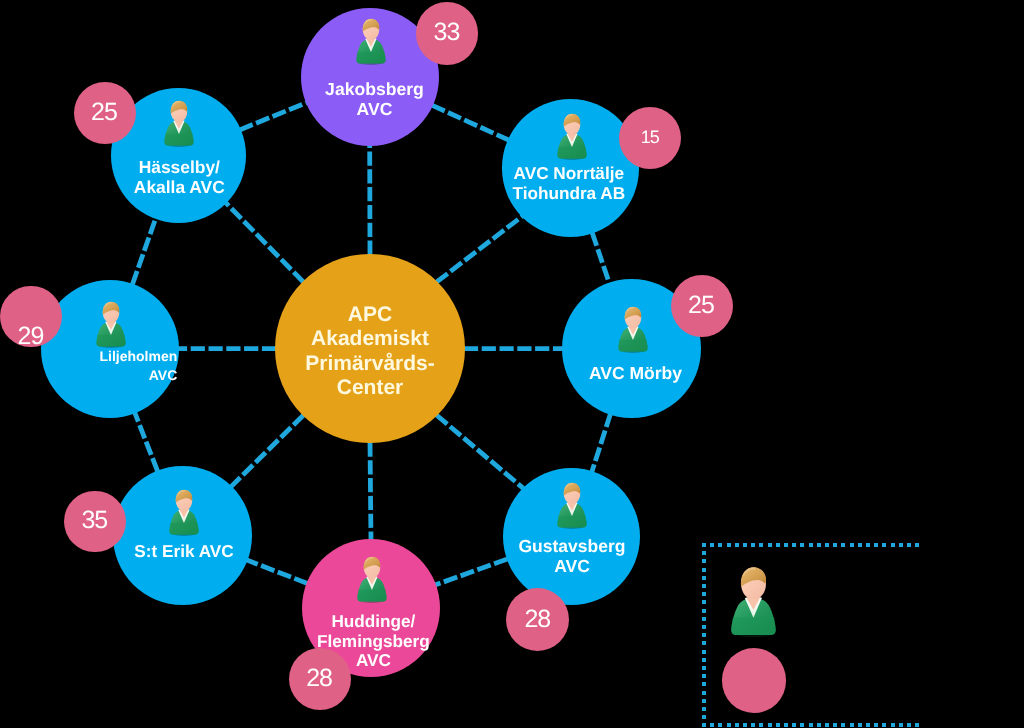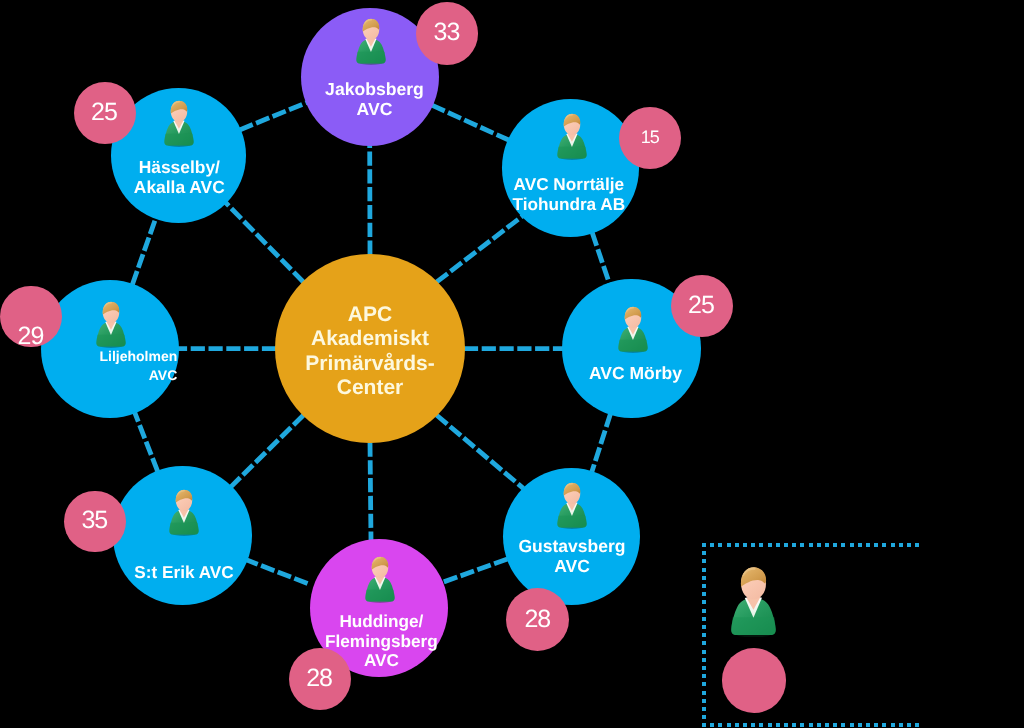--- a/index.html
+++ b/index.html
@@ -146,21 +146,21 @@
   <ellipse class="p-shadow" cx="50" cy="145.5" rx="36" ry="6.5" fill="#0A3A20" opacity="0.34"></ellipse>
   <path class="p-neck" d="M41 48 L59 48 L59 78 C59 87 41 87 41 78 Z" fill="#F2B69C"></path>
   <path class="p-body" d="M50 68 C33 68 22 74 15.5 87 C9 100 4 120 2.8 133.5 C2 142 5.6 147 14 147 L86 147 C94.4 147 98 142 97.2 133.5 C96 120 91 100 84.5 87 C78 74 67 68 50 68 Z" fill="url(#gBody2)"></path>
   <path class="p-bodyband" d="M6.1 109 C4.6 117.5 3.3 126.5 2.8 133.5 C2 142 5.6 147 14 147 L86 147 C94.4 147 98 142 97.2 133.5 C96.7 126.5 95.4 117.5 93.9 109 Z" fill="#1C9356" opacity="0.55"></path>
   <path class="p-collar" d="M31.5 68.2 L49.9 110 L68 67.3 C61.6 65.5 55.8 64.7 50 64.7 C44.2 64.7 37.8 65.7 31.5 68.2 Z" fill="url(#gVA)"></path>
   <path class="p-chest" d="M35 67.4 L49.9 93 L64.6 66.6 C59.7 65.2 54.9 64.7 50 64.7 C45 64.7 40 65.4 35 67.4 Z" fill="#F7C3AA"></path>
   <path class="p-face" d="M50 3 C36 3 23.4 16 23.4 37 C23.4 56.5 35.3 71 50 71 C64.7 71 76.6 56.5 76.6 37 C76.6 16 64 3 50 3 Z" fill="url(#gSkin2)"></path>
   <path class="p-hair" d="M50 2.4 C35.5 2.4 23.2 15 23.2 37 C23.2 40.2 23.4 42.4 23.8 44 C26.6 41.6 31.8 38 38.4 34.9 C47.2 30.7 56 29.1 61.9 30.2 C67.2 31.2 71.7 33.8 74.9 37.9 C75.6 35.3 76.8 32.4 76.8 30 C76.8 13 65 2.4 50 2.4 Z" fill="url(#gHair2)"></path>
   <path class="p-hairhi" d="M50 3.2 C39.4 3.2 31.4 9.4 27.8 19 C26.9 21.6 28.9 22.4 30 20 C34.1 13.2 41 8 50 8 C52.8 8 55 7 54.6 5.2 C53.9 3.8 52 3.2 50 3.2 Z" fill="#EFD09A" opacity="0.5"></path>
 </svg>
-        <div class="node-label" style="font-size: 17.2px; line-height: 19.8px; top: 64.6px; transform: translateX(-1.6px); margin-top: 11px;">
+        <div class="node-label" style="font-size: 17.2px; line-height: 19.8px; top: 64.6px; transform: translateX(-1.6px);">
           <div>AVC Norrtälje</div>
           <div>Tiohundra AB</div>
         </div>
       </div>
       <div class="node" style="left: 562.2px; top: 279.4px; width: 138.4px; height: 138.4px; background: rgb(0, 174, 239); z-index: 2;">
         <svg class="person" viewBox="0 0 100 152" xmlns="http://www.w3.org/2000/svg" style="width: 30.9px; height: 46.968px; top: 26.1865px; margin-left: 1.5px; position: absolute;">
   <defs>
     <linearGradient id="gHair3" x1="0.1" y1="0" x2="0.85" y2="0.9">
       <stop offset="0" stop-color="#E5BC7A"></stop>
       <stop offset="0.35" stop-color="#DCAA5E"></stop>
@@ -228,21 +228,21 @@
   <path class="p-chest" d="M35 67.4 L49.9 93 L64.6 66.6 C59.7 65.2 54.9 64.7 50 64.7 C45 64.7 40 65.4 35 67.4 Z" fill="#F7C3AA"></path>
   <path class="p-face" d="M50 3 C36 3 23.4 16 23.4 37 C23.4 56.5 35.3 71 50 71 C64.7 71 76.6 56.5 76.6 37 C76.6 16 64 3 50 3 Z" fill="url(#gSkin4)"></path>
   <path class="p-hair" d="M50 2.4 C35.5 2.4 23.2 15 23.2 37 C23.2 40.2 23.4 42.4 23.8 44 C26.6 41.6 31.8 38 38.4 34.9 C47.2 30.7 56 29.1 61.9 30.2 C67.2 31.2 71.7 33.8 74.9 37.9 C75.6 35.3 76.8 32.4 76.8 30 C76.8 13 65 2.4 50 2.4 Z" fill="url(#gHair4)"></path>
   <path class="p-hairhi" d="M50 3.2 C39.4 3.2 31.4 9.4 27.8 19 C26.9 21.6 28.9 22.4 30 20 C34.1 13.2 41 8 50 8 C52.8 8 55 7 54.6 5.2 C53.9 3.8 52 3.2 50 3.2 Z" fill="#EFD09A" opacity="0.5"></path>
 </svg>
         <div class="node-label" style="font-size: 17.5px; line-height: 19.8px; top: 69.9px; transform: translateX(0.8px);">
           <div>Gustavsberg</div>
           <div>AVC</div>
         </div>
       </div>
-      <div class="node" style="left: 310px; top: 539px; width: 138px; height: 138px; background: #d946ef; z-index: 2;">
+      <div class="node" style="left: 302px; top: 539px; width: 138px; height: 138px; background: #ec4899; z-index: 2;">
         <svg class="person" viewBox="0 0 100 152" xmlns="http://www.w3.org/2000/svg" style="width: 30.9px; height: 46.968px; top: 17.3865px; margin-left: 1.2px; position: absolute;">
   <defs>
     <linearGradient id="gHair5" x1="0.1" y1="0" x2="0.85" y2="0.9">
       <stop offset="0" stop-color="#E5BC7A"></stop>
       <stop offset="0.35" stop-color="#DCAA5E"></stop>
       <stop offset="0.75" stop-color="#D09A4C"></stop>
       <stop offset="1" stop-color="#C48838"></stop>
     </linearGradient>
     <linearGradient id="gSkin5" x1="0.2" y1="0" x2="0.8" y2="1">
       <stop offset="0" stop-color="#FCD3BE"></stop>
@@ -302,21 +302,21 @@
   <ellipse class="p-shadow" cx="50" cy="145.5" rx="36" ry="6.5" fill="#0A3A20" opacity="0.34"></ellipse>
   <path class="p-neck" d="M41 48 L59 48 L59 78 C59 87 41 87 41 78 Z" fill="#F2B69C"></path>
   <path class="p-body" d="M50 68 C33 68 22 74 15.5 87 C9 100 4 120 2.8 133.5 C2 142 5.6 147 14 147 L86 147 C94.4 147 98 142 97.2 133.5 C96 120 91 100 84.5 87 C78 74 67 68 50 68 Z" fill="url(#gBody6)"></path>
   <path class="p-bodyband" d="M6.1 109 C4.6 117.5 3.3 126.5 2.8 133.5 C2 142 5.6 147 14 147 L86 147 C94.4 147 98 142 97.2 133.5 C96.7 126.5 95.4 117.5 93.9 109 Z" fill="#1C9356" opacity="0.55"></path>
   <path class="p-collar" d="M31.5 68.2 L49.9 110 L68 67.3 C61.6 65.5 55.8 64.7 50 64.7 C44.2 64.7 37.8 65.7 31.5 68.2 Z" fill="url(#gVA)"></path>
   <path class="p-chest" d="M35 67.4 L49.9 93 L64.6 66.6 C59.7 65.2 54.9 64.7 50 64.7 C45 64.7 40 65.4 35 67.4 Z" fill="#F7C3AA"></path>
   <path class="p-face" d="M50 3 C36 3 23.4 16 23.4 37 C23.4 56.5 35.3 71 50 71 C64.7 71 76.6 56.5 76.6 37 C76.6 16 64 3 50 3 Z" fill="url(#gSkin6)"></path>
   <path class="p-hair" d="M50 2.4 C35.5 2.4 23.2 15 23.2 37 C23.2 40.2 23.4 42.4 23.8 44 C26.6 41.6 31.8 38 38.4 34.9 C47.2 30.7 56 29.1 61.9 30.2 C67.2 31.2 71.7 33.8 74.9 37.9 C75.6 35.3 76.8 32.4 76.8 30 C76.8 13 65 2.4 50 2.4 Z" fill="url(#gHair6)"></path>
   <path class="p-hairhi" d="M50 3.2 C39.4 3.2 31.4 9.4 27.8 19 C26.9 21.6 28.9 22.4 30 20 C34.1 13.2 41 8 50 8 C52.8 8 55 7 54.6 5.2 C53.9 3.8 52 3.2 50 3.2 Z" fill="#EFD09A" opacity="0.5"></path>
 </svg>
-        <div class="node-label" style="font-size: 17.2px; line-height: 19.8px; top: 97px; transform: translateX(1.5px);">
+        <div class="node-label" style="font-size: 17.2px; line-height: 19.8px; top: 76px; transform: translateX(1.5px);">
           <div>S:t Erik AVC</div>
         </div>
       </div>
       <div class="node" style="left: 40.8px; top: 279.6px; width: 138px; height: 138px; background: rgb(0, 174, 239); z-index: 2;">
         <svg class="person" viewBox="0 0 100 152" xmlns="http://www.w3.org/2000/svg" style="width: 30.9px; height: 46.968px; top: 21.2865px; margin-left: 1.2px; position: absolute;">
   <defs>
     <linearGradient id="gHair7" x1="0.1" y1="0" x2="0.85" y2="0.9">
       <stop offset="0" stop-color="#E5BC7A"></stop>
       <stop offset="0.35" stop-color="#DCAA5E"></stop>
       <stop offset="0.75" stop-color="#D09A4C"></stop>

